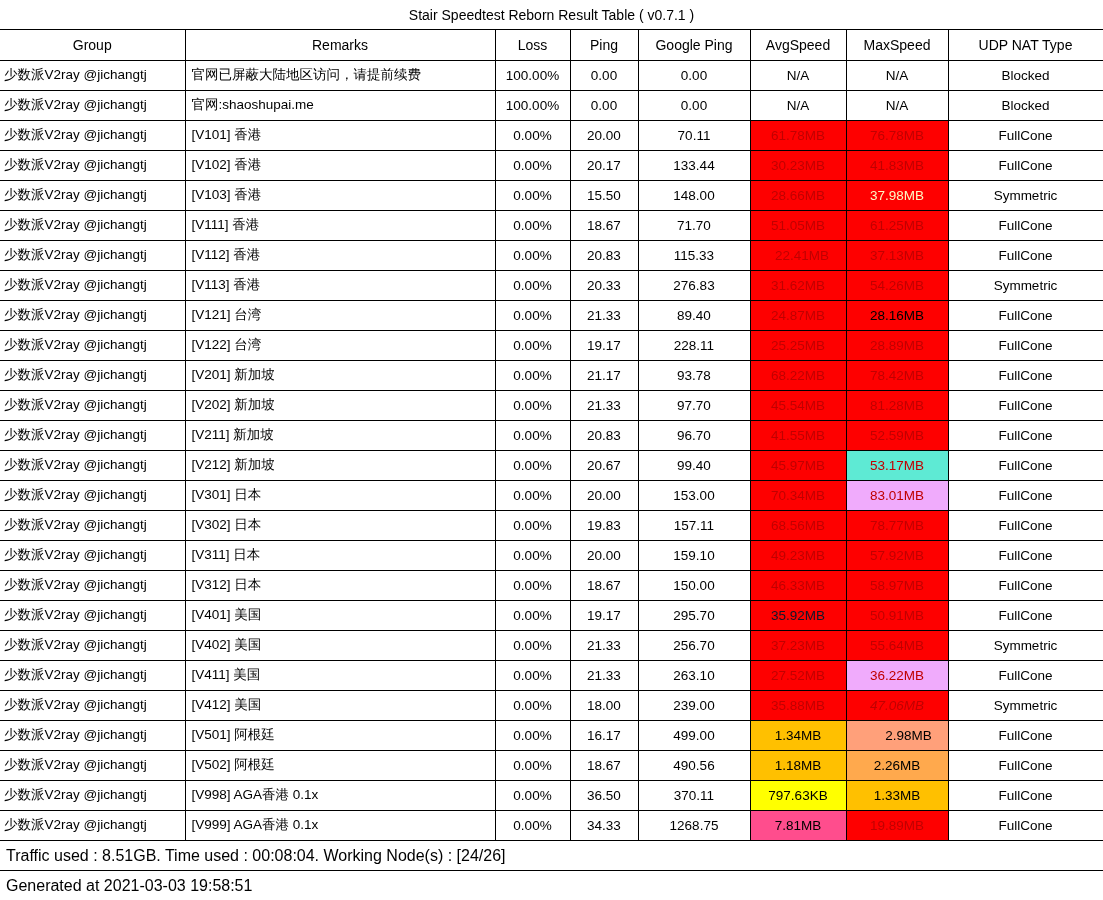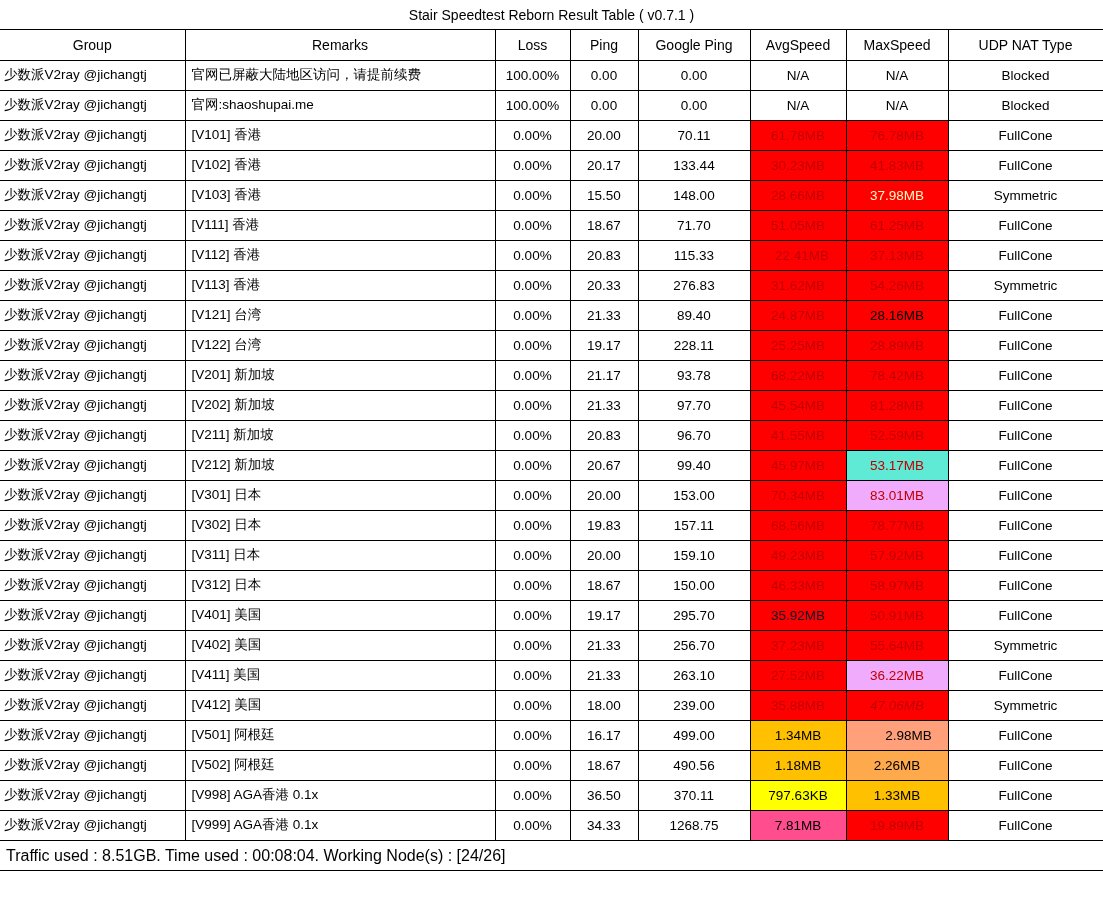--- a/index.html
+++ b/index.html
@@ -373,14 +373,15 @@
           <td>34.33</td>
           <td>1268.75</td>
           <td class="speed" style="background:#ff4d8d;color:#000000;">7.81MB</td>
           <td class="speed" style="background:#fe0000;color:#c00000;">19.89MB</td>
           <td>FullCone</td>
         </tr>
       </tbody>
   </table>
 
   <div class="footer-row">Traffic used : 8.51GB. Time used : 00:08:04. Working Node(s) : [24/26]</div>
+  <div class="footer-row last">Generated at 2021-03-03 19:58:51</div>
 
 </div>
 
 </body></html>

